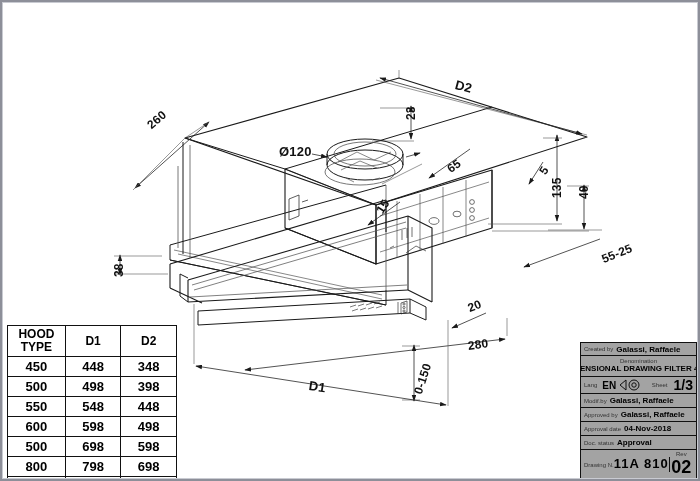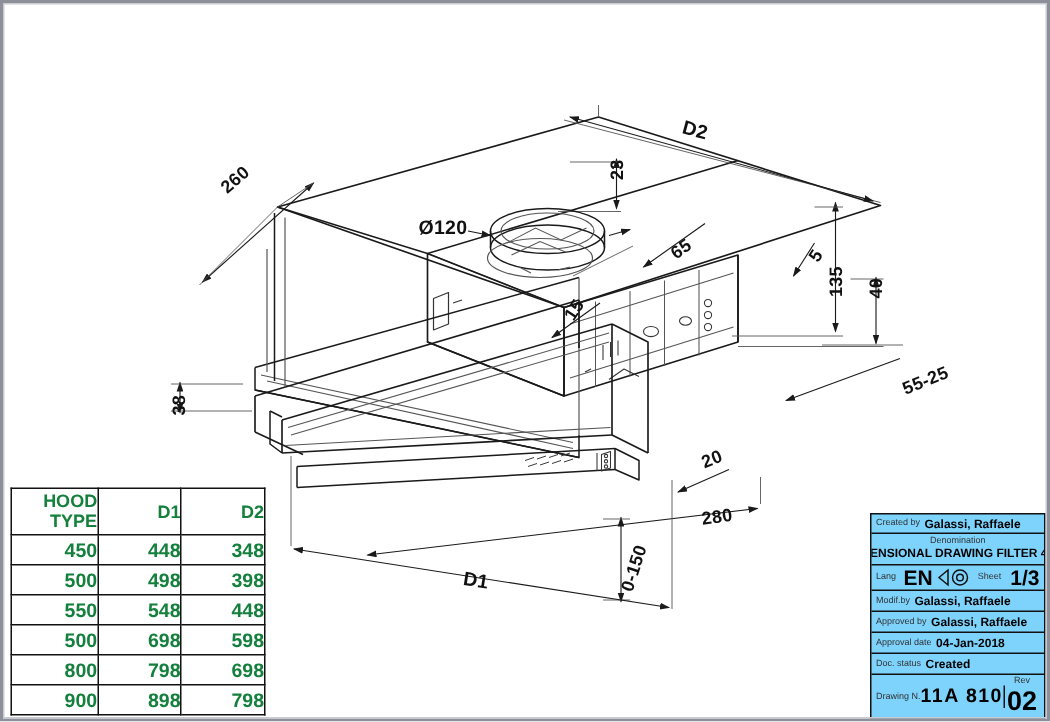--- a/index.html
+++ b/index.html
@@ -21,49 +21,49 @@
     letter-spacing:.2px;line-height:1;
   }
   .dim.lg{font-size:13px;}
 
   
   #spec-table{
     position:absolute;left:5px;top:323px;width:170px;
     border-collapse:collapse;background:#fff;
   }
   #spec-table td,#spec-table th{
-    border:1px solid #111;text-align:right;vertical-align:middle;
+    border:1px solid #111;text-align:center;vertical-align:middle;
     font-family:"Liberation Sans",sans-serif;font-weight:700;
-    font-size:13px;color:#15803d;height:19px;padding:0;
+    font-size:13px;color:#000000;height:19px;padding:0;
   }
   #spec-table th{font-size:12px;height:30px;line-height:1.05;}
   #spec-table col.c1{width:58px;}
   #spec-table col.c2{width:56px;}
   #spec-table col.c3{width:56px;}
 
   
   #title-block{
     position:absolute;left:578px;top:340px;width:117px;height:137px;
-    border:1px solid #111;background:#7dd3fc;box-sizing:border-box;
+    border:1px solid #111;background:#a3a3a3;box-sizing:border-box;
     font-family:"Liberation Sans",sans-serif;
   }
   #title-block .tb-row{
     border-bottom:1px solid #111;box-sizing:border-box;
     display:flex;align-items:center;padding:0 3px;overflow:hidden;
   }
   #title-block .tb-row:last-child{border-bottom:none;}
   .tb-lab{font-size:6px;color:#333;font-weight:400;margin-right:3px;white-space:nowrap;}
   .tb-val{font-size:8px;color:#000;font-weight:700;white-space:nowrap;}
   .r-created{height:13px;}
   .r-denom{height:21px;flex-direction:column;align-items:center;justify-content:center;padding:0;}
   .r-denom .tb-lab{margin:0;line-height:1;}
   .r-denom .tb-val{font-size:8px;line-height:1.25;}
   .r-lang{height:17px;justify-content:space-between;}
   .r-lang .grp{display:flex;align-items:center;}
-  .lang-val{font-size:14px;font-weight:700;margin:0 3px 0 2px;}
+  .lang-val{font-size:10px;font-weight:700;margin:0 3px 0 2px;}
   .sheet-val{font-size:14px;font-weight:700;margin-left:3px;}
   .proj-sym{display:inline-flex;align-items:center;margin-right:2px;}
   .r-modif{height:14px;}
   .r-appby{height:14px;}
   .r-appdate{height:14px;}
   .r-status{height:14px;}
   .r-foot{height:29px;padding:0;display:flex;}
   .foot-dn{flex:1 1 auto;border-right:1px solid #111;display:flex;flex-direction:row;
            align-items:center;justify-content:center;box-sizing:border-box;}
   .foot-rev{width:34px;display:flex;flex-direction:column;align-items:center;justify-content:center;}
@@ -322,20 +322,25 @@
         <td>500</td>
         <td>498</td>
         <td>398</td>
       </tr>
       <tr>
         <td>550</td>
         <td>548</td>
         <td>448</td>
       </tr>
       <tr>
+        <td>600</td>
+        <td>598</td>
+        <td>498</td>
+      </tr>
+      <tr>
         <td>500</td>
         <td>698</td>
         <td>598</td>
       </tr>
       <tr>
         <td>800</td>
         <td>798</td>
         <td>698</td>
       </tr>
       <tr>
@@ -381,26 +386,26 @@
       <span class="tb-val">Galassi, Raffaele</span>
     </div>
 
     <div class="tb-row r-appby">
       <span class="tb-lab">Approved by</span>
       <span class="tb-val">Galassi, Raffaele</span>
     </div>
 
     <div class="tb-row r-appdate">
       <span class="tb-lab">Approval date</span>
-      <span class="tb-val">04-Jan-2018</span>
+      <span class="tb-val">04-Nov-2018</span>
     </div>
 
     <div class="tb-row r-status">
       <span class="tb-lab">Doc. status</span>
-      <span class="tb-val">Created</span>
+      <span class="tb-val">Approval</span>
     </div>
 
     <div class="tb-row r-foot">
       <span class="foot-dn">
         <span class="tb-lab">Drawing N.</span>
         <span class="tb-val">11A 810</span>
       </span>
       <span class="foot-rev">
         <span class="tb-lab">Rev</span>
         <span class="tb-val">02</span>

